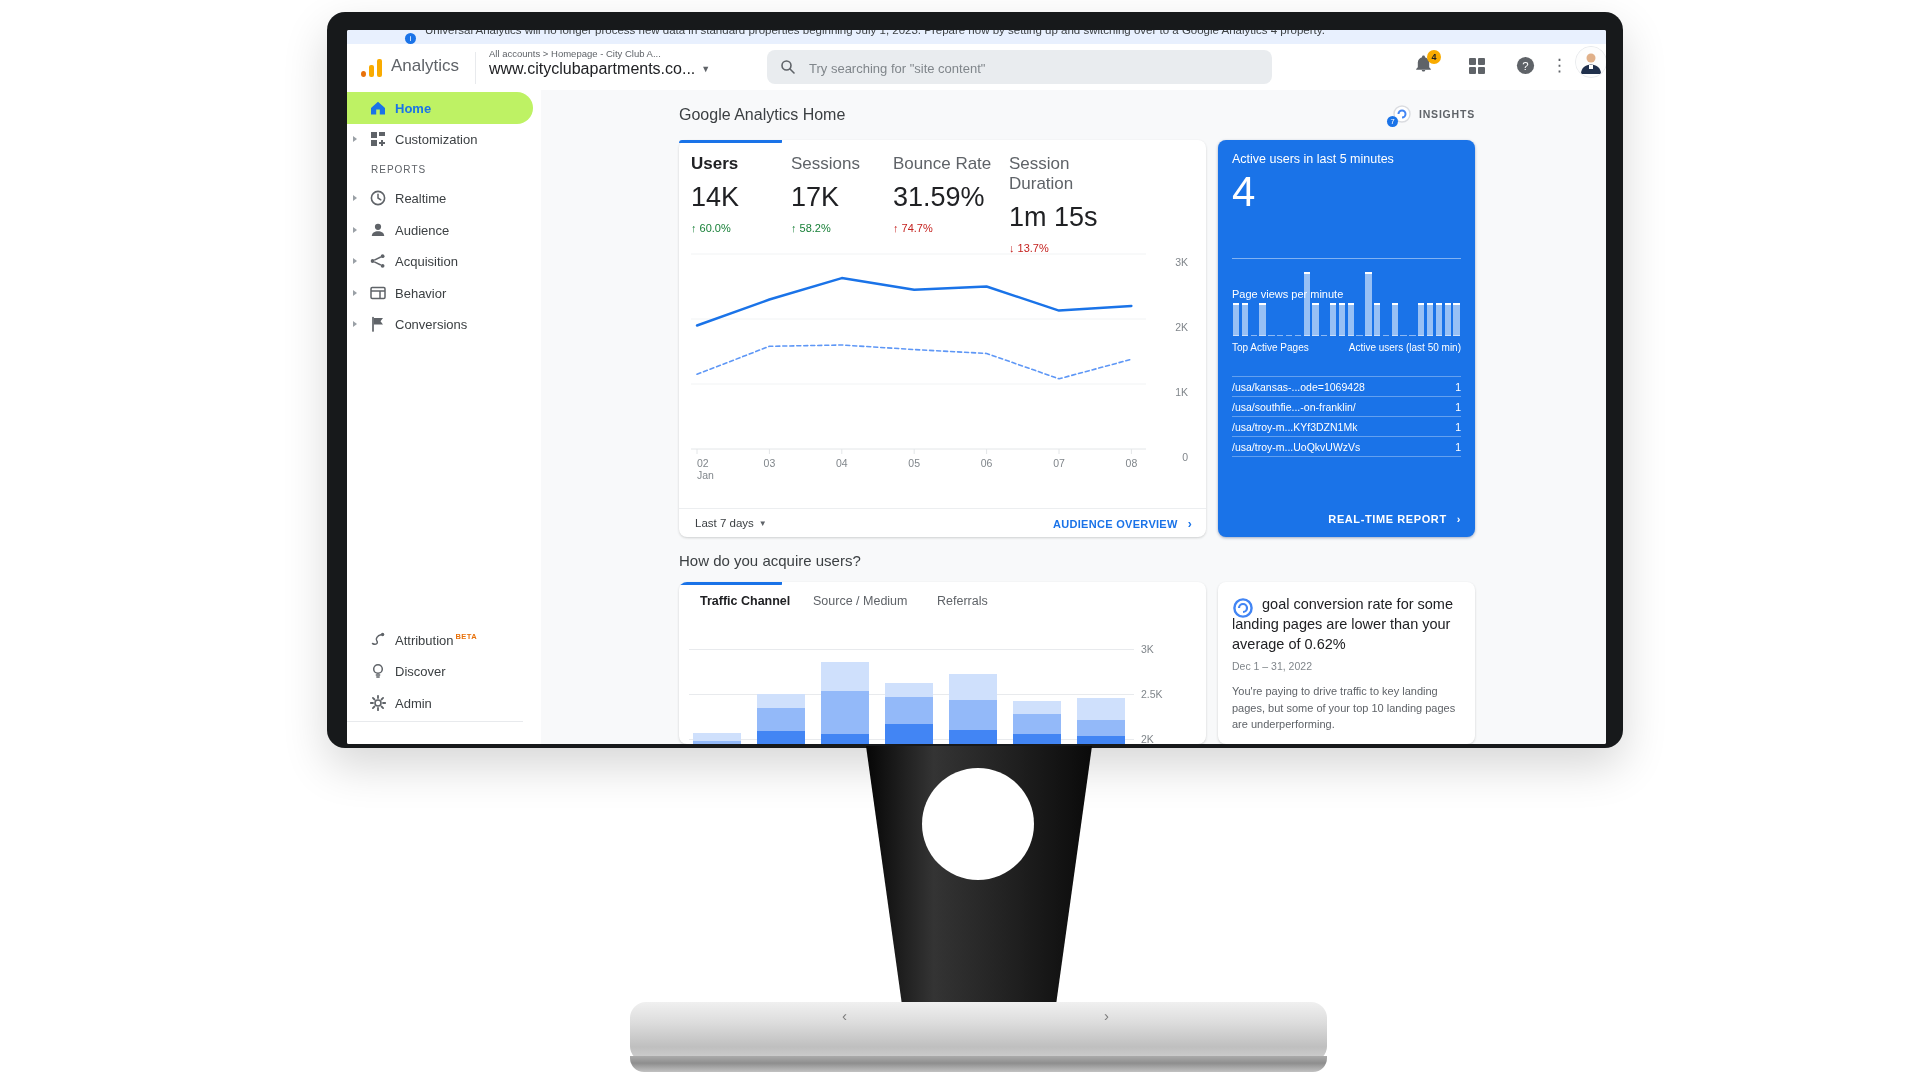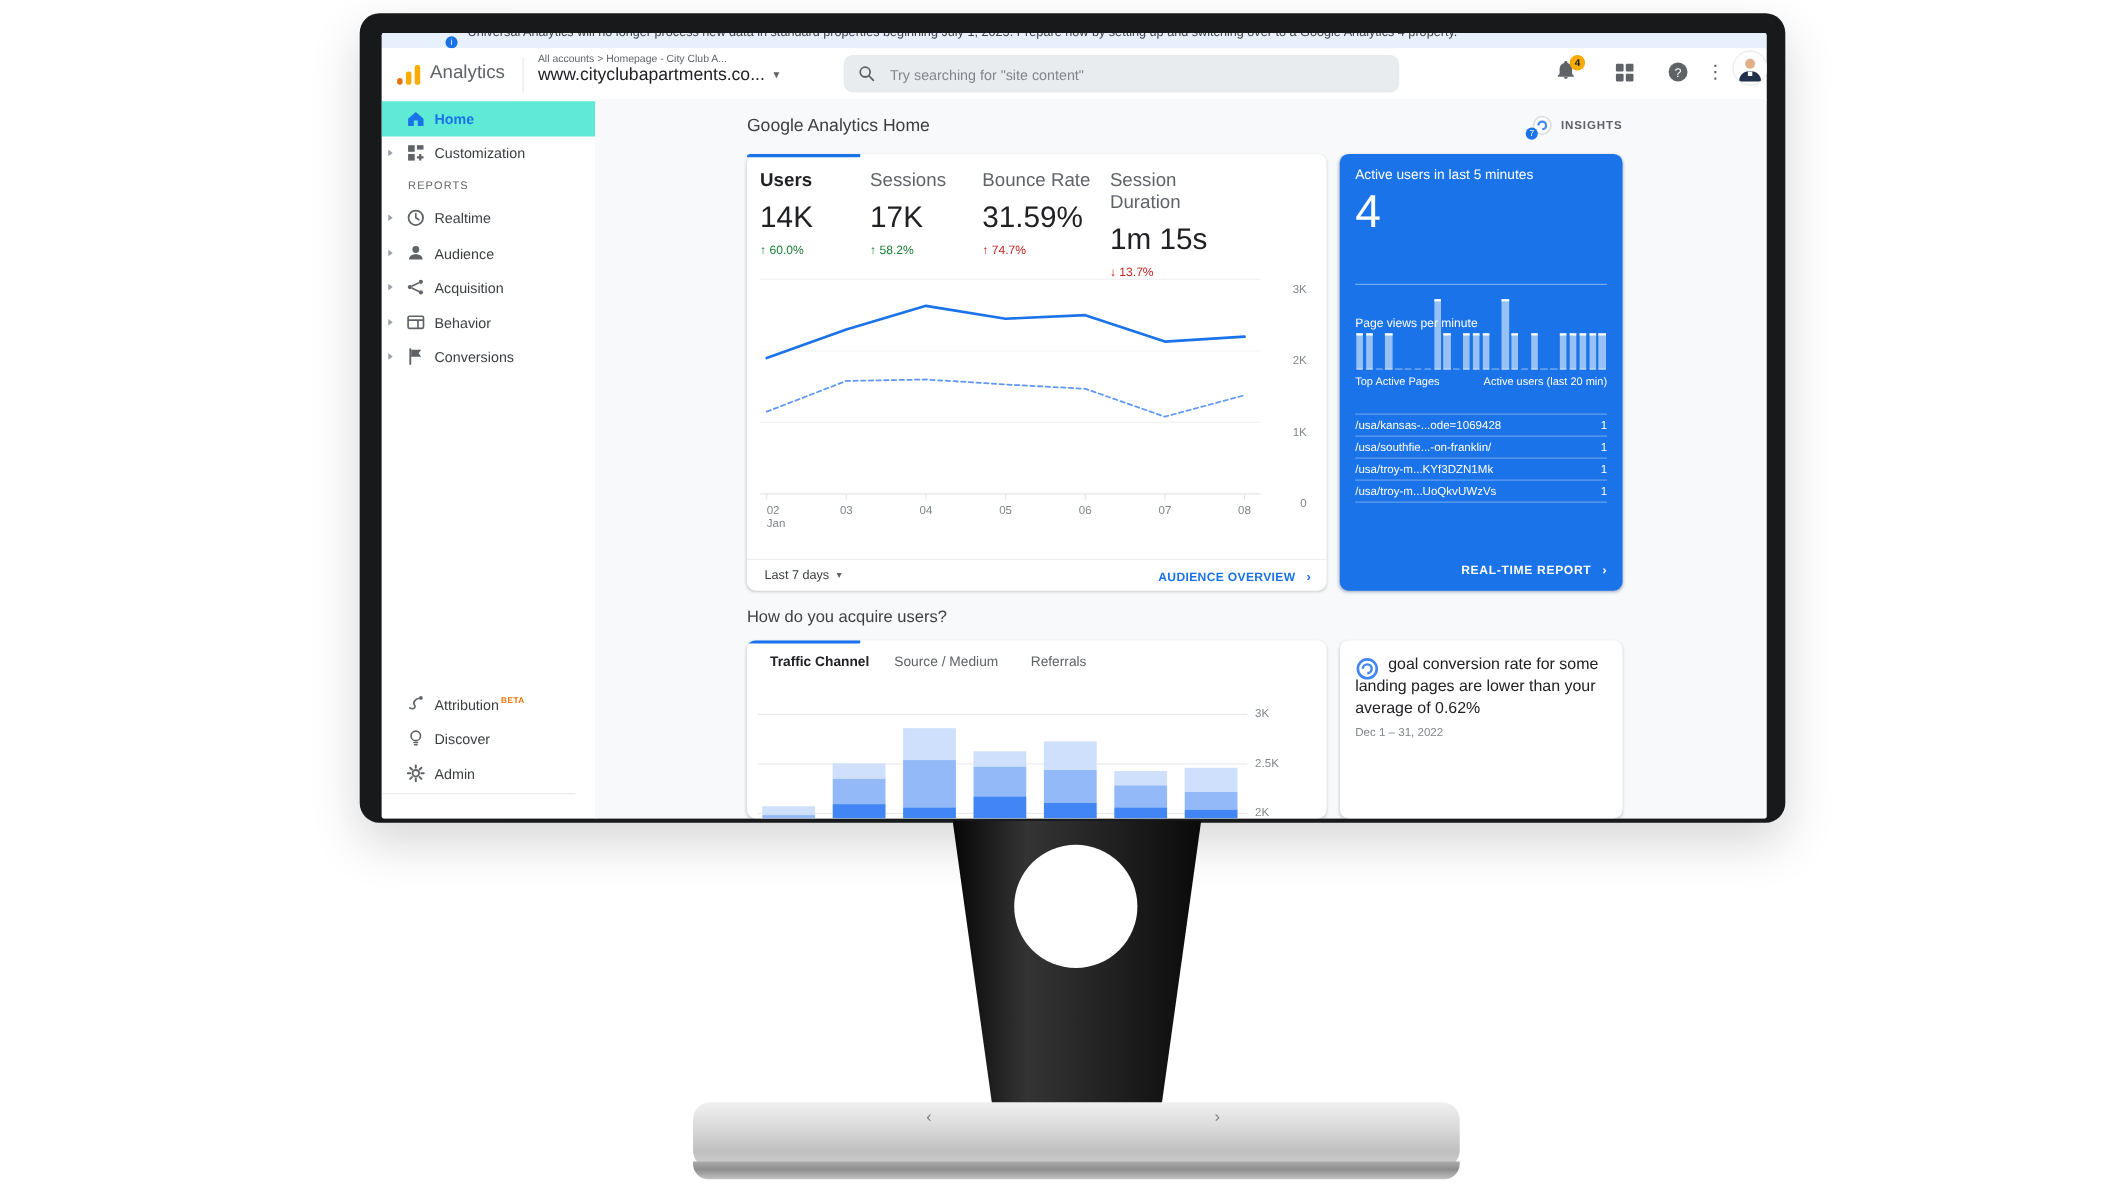--- a/index.html
+++ b/index.html
@@ -46,21 +46,21 @@
   .avatar{position:absolute;left:1228px;top:2px;width:30px;height:30px;border-radius:50%;overflow:hidden;
           background:#f1f3f4;border:1px solid #e8eaed;}
 
   
   #sidebar{left:0;top:60px;width:194px;height:654px;background:#fff;border-right:1px solid #eceef0;}
   .side-item{position:absolute;left:0;width:186px;height:32px;cursor:pointer;}
   .side-item .tri{position:absolute;left:6px;top:13px;width:0;height:0;border-top:3.5px solid transparent;
                   border-bottom:3.5px solid transparent;border-left:4.5px solid #9aa0a6;}
   .side-ico{position:absolute;left:22px;top:7px;width:18px;height:18px;color:#5f6368;}
   .side-label{position:absolute;left:48px;top:9px;font-size:13px;color:#3c4043;}
-  .side-item.active{background:#5eead4;border-radius:0 17px 17px 0;padding-left:36px;}
+  .side-item.active{background:#bef264;border-radius:0 17px 17px 0;}
   .side-item.active .side-label{color:#1a73e8;font-weight:bold;}
   .side-item.active .side-ico{color:#1a73e8;}
   .side-head{position:absolute;left:24px;font-size:10px;letter-spacing:1px;color:#5f6368;}
   .beta{color:#e8710a;font-size:7.5px;font-weight:bold;vertical-align:6px;margin-left:2px;letter-spacing:.4px;}
   .side-div{position:absolute;left:0;width:176px;height:1px;background:#e8eaed;}
 
   
   #main{left:194px;top:60px;width:1065px;height:654px;background:#f8f9fa;}
   .main-title{position:absolute;left:138px;top:16px;font-size:16px;color:#3c4043;}
   .insights-chip{position:absolute;right:131px;top:14px;display:flex;align-items:center;cursor:pointer;}
@@ -465,21 +465,21 @@
               <div class="rt-dash"></div>
               <div class="rt-bar" style="height: 31px;"></div>
             </div>
             <div class="rt-slot">
               <div class="rt-dash"></div>
               <div class="rt-bar" style="height: 31px;"></div>
             </div>
           </div>
         <div class="rt-thead">
           <span>Top Active Pages</span>
-          <span class="r">Active users (last 20 min)</span>
+          <span class="r">Active users (last 50 min)</span>
         </div>
         <div class="rt-rows">
           <div class="rt-row">
               <span>/usa/kansas-...ode=1069428</span>
               <span>1</span>
             </div>
           <div class="rt-row">
               <span>/usa/southfie...-on-franklin/</span>
               <span>1</span>
             </div>
@@ -548,17 +548,18 @@
       <div class="card" id="card-insight">
         <div class="ins-pad">
           <span class="ins-ico">
             <svg width="22" height="22" viewBox="0 0 22 22">
                 <circle cx="11" cy="11" r="8.6" fill="#fff" stroke="#4285f4" stroke-width="2.4"></circle>
                 <path d="M7 11a4 4 0 1 1 4 4" fill="none" stroke="#4285f4" stroke-width="2.2"></path>
               </svg>
           </span>
           <div class="ins-title">goal conversion rate for some landing pages are lower than your average of 0.62%</div>
           <div class="ins-date">Dec 1 – 31, 2022</div>
+          <div class="ins-body">You're paying to drive traffic to key landing pages, but some of your top 10 landing pages are underperforming.</div>
         </div>
       </div>
     </div>
   </div>
 </div>
 
 </body></html>

